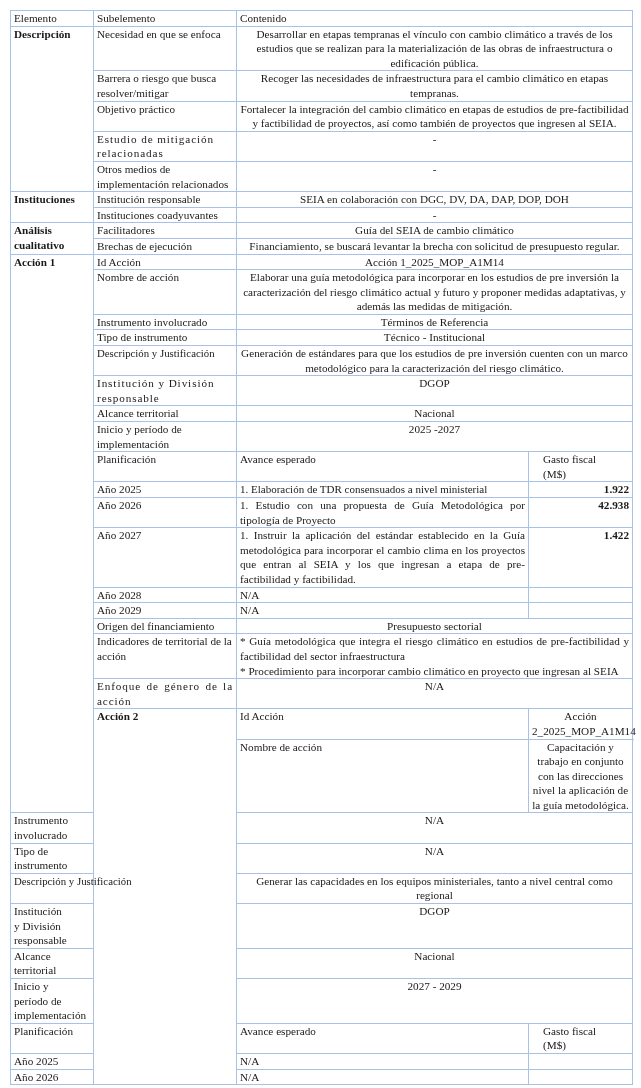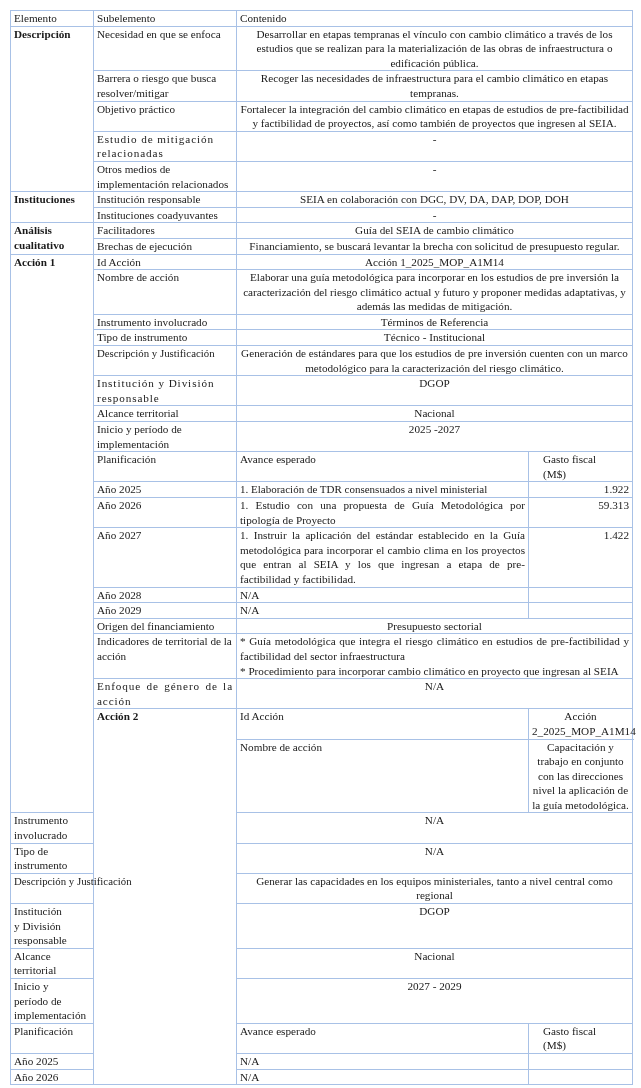--- a/index.html
+++ b/index.html
@@ -3,21 +3,21 @@
 <meta charset="utf-8">
 <style>
   html, body { margin: 0; padding: 0; background: #ffffff; }
   body { width: 641px; height: 1088px; overflow: hidden; font-family: "Liberation Serif", "DejaVu Serif", serif; color: #1a1a1a; }
   table.doc { position: absolute; left: 10px; top: 10px; border-collapse: collapse; width: 622px; table-layout: fixed; font-size: 11.2px; line-height: 14.6px; }
   table.doc td, table.doc th { border: 1px solid #a8c1e6; padding: 0 3px; vertical-align: top; }
   th { font-weight: normal; text-align: left; }
   .el { font-weight: bold; text-align: left; border-radius: 28px; }
   .el.center { text-align: left; }
   .c { text-align: center; margin-left: 20px; }
-  .r { text-align: right; }
+  .r { text-align: right; font-weight: bold; }
   .j { text-align: justify; }
   .b { font-weight: normal; }
   .spaced { letter-spacing: 0.9px; }
 </style>
 </head>
 <body>
 
 <table class="doc">
   <colgroup>
     <col style="width:83px">
@@ -114,21 +114,21 @@
     <th style="padding:0 14px">Gasto fiscal (M$)</th>
   </tr>
   <tr>
     <td>Año 2025</td>
     <td style="white-space:nowrap;font-size:11px">1. Elaboración de TDR consensuados a nivel ministerial</td>
     <td class="r">1.922</td>
   </tr>
   <tr>
     <td>Año 2026</td>
     <td class="j">1. Estudio con una propuesta de Guía Metodológica por tipología de Proyecto</td>
-    <td class="r">59.313</td>
+    <td class="r">42.938</td>
   </tr>
   <tr>
     <td>Año 2027</td>
     <td class="j">1. Instruir la aplicación del estándar establecido en la Guía metodológica para incorporar el cambio clima en los proyectos que entran al SEIA y los que ingresan a etapa de pre-factibilidad y factibilidad.</td>
     <td class="r">1.422</td>
   </tr>
   <tr>
     <td>Año 2028</td>
     <td>N/A</td>
     <td class="r"></td>

